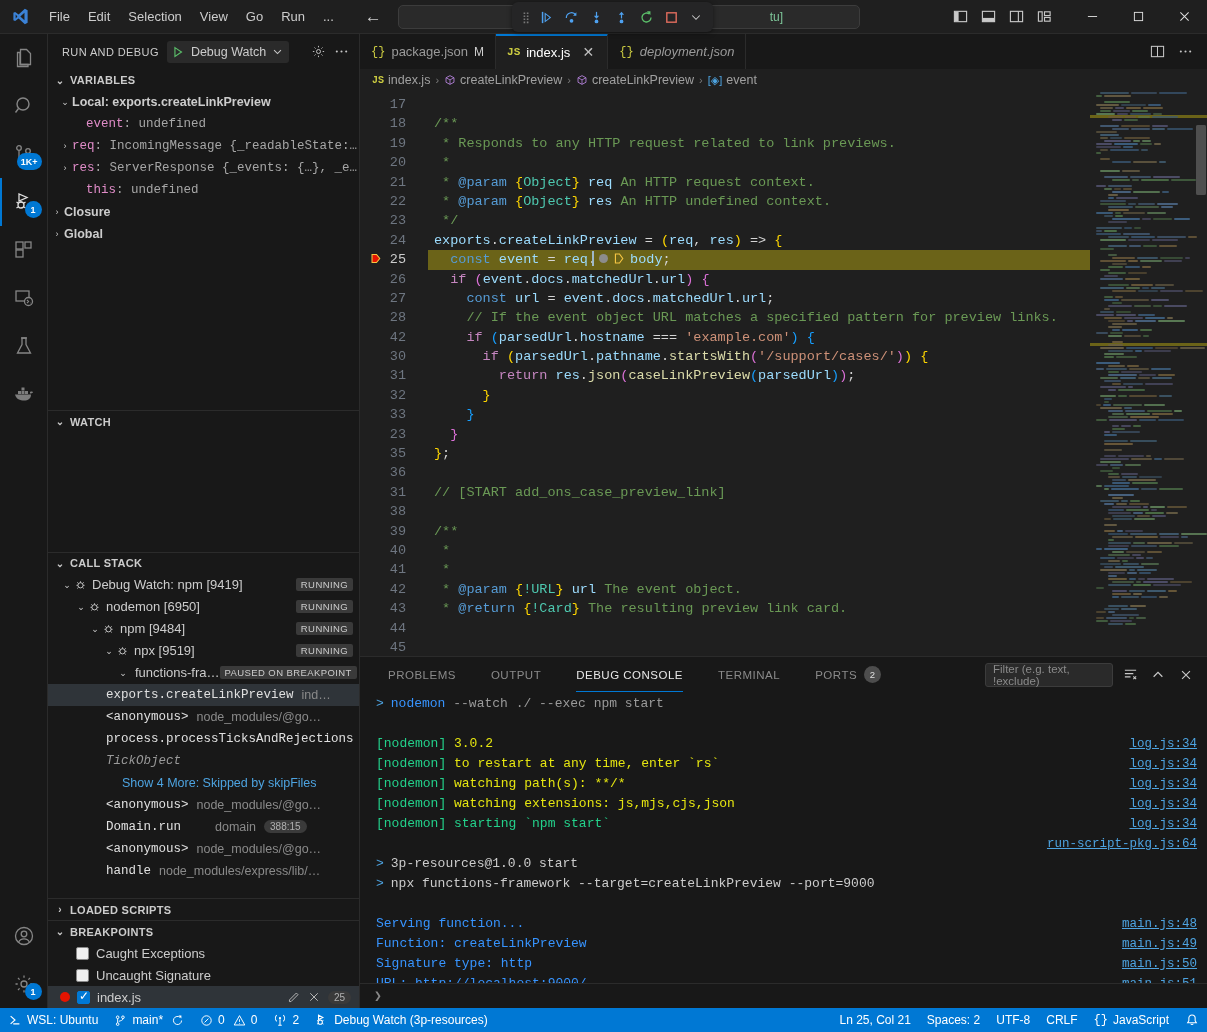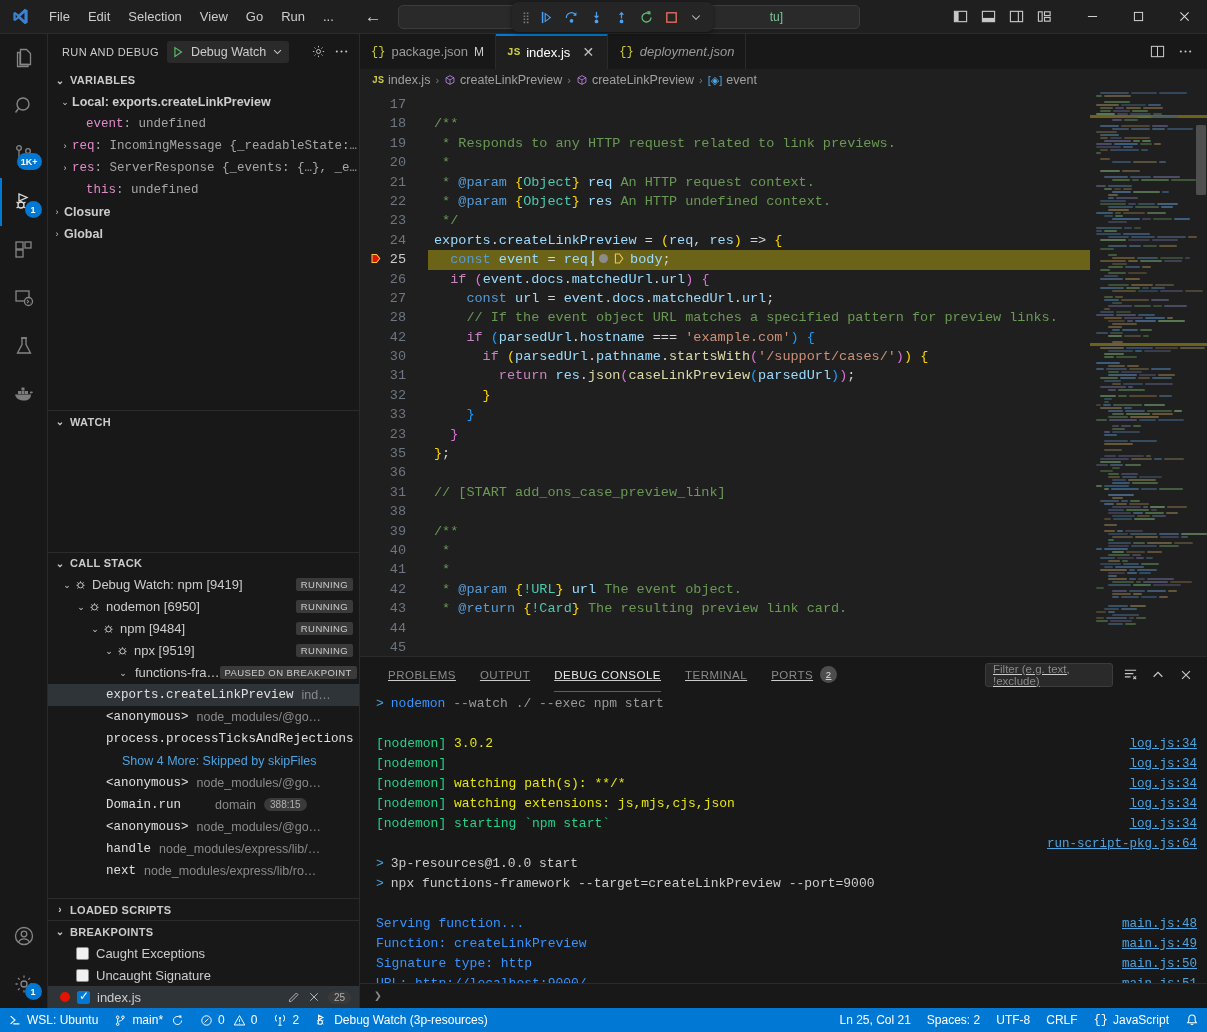--- a/index.html
+++ b/index.html
@@ -167,21 +167,21 @@
   
   .t-cmt{color:#6A9955;} .t-kw{color:#569CD6;} .t-ctl{color:#C586C0;}
   .t-str{color:#CE9178;} .t-fn{color:#DCDCAA;} .t-var{color:#9CDCFE;}
   .t-typ{color:#4EC9B0;} .t-pln{color:#d4d4d4;}
   .t-jsd{color:#569CD6;} .t-y{color:#FFD700;}
   .t-p1{color:#FFD700;} .t-p2{color:#DA70D6;} .t-p3{color:#179FFF;}
 
   
   .panel { height:352px; flex:0 0 352px; background:#181818; display:flex; flex-direction:column;
            border-top:1px solid #2b2b2b; min-height:0;}
-  .panel-tabs { height:35px; flex:0 0 35px; display:flex; align-items:center; padding-left:16px; gap:0;text-decoration:underline;}
+  .panel-tabs { height:35px; flex:0 0 35px; display:flex; align-items:center; padding-left:16px; gap:11px;}
   .ptab { font-size:11.5px; letter-spacing:.5px; text-transform:uppercase; color:#8a8a8a;
           padding: 0 12px; height:35px; display:flex; align-items:center; cursor:pointer; position:relative; gap:7px;}
   .ptab.active { color:#e7e7e7; }
   .ptab.active::after{content:'';position:absolute;left:12px;right:12px;bottom:0;height:1px;background:#0078d4;}
   .pbadge{background:#4d4d4d;color:#e0e0e0;border-radius:9px;font-size:9.5px;min-width:17px;height:17px;
           display:flex;align-items:center;justify-content:center;padding:0 4px;}
   .panel-right { margin-left:auto; display:flex; align-items:center; gap:6px; padding-right:10px;}
   .filterbox{width:128px;height:24px;background:#2a2a2a;border:1px solid #3c3c3c;border-radius:3px;
              display:flex;align-items:center;padding:0 7px;font-size:11.5px;color:#8a8a8a;}
   .pr-ico{width:22px;height:22px;display:flex;align-items:center;justify-content:center;border-radius:3px;}
@@ -542,43 +542,42 @@
             <span class="fname">exports.createLinkPreview</span>
             <span class="fpath">ind…</span>
           </div>
           <div class="csrow" style="padding-left:58px;">
             <span class="fname">&lt;anonymous&gt;</span>
             <span class="fpath">node_modules/@go…</span>
           </div>
           <div class="csrow" style="padding-left:58px;">
             <span class="fname">process.processTicksAndRejections</span>
           </div>
+          <div class="csrow" style="padding-left:58px;">
+            <span class="fitalic">TickObject</span>
+          </div>
           <div class="csrow" style="padding-left:74px;">
             <span class="flink">Show 4 More: Skipped by skipFiles</span>
           </div>
           <div class="csrow" style="padding-left:58px;">
             <span class="fname">&lt;anonymous&gt;</span>
             <span class="fpath">node_modules/@go…</span>
           </div>
           <div class="csrow" style="padding-left:58px;">
             <span class="fname">Domain.run</span>
             <span class="fpath" style="margin-left:34px;">domain</span>
             <span class="linepill">388:15</span>
           </div>
           <div class="csrow" style="padding-left:58px;">
             <span class="fname">&lt;anonymous&gt;</span>
             <span class="fpath">node_modules/@go…</span>
           </div>
           <div class="csrow" style="padding-left:58px;">
             <span class="fname">handle</span>
             <span class="fpath">node_modules/express/lib/…</span>
-          </div>
-          <div class="csrow" style="padding-left:58px;">
-            <span class="fname">next</span>
-            <span class="fpath">node_modules/express/lib/ro…</span>
           </div>
         </div>
       </div>
 
       <div class="sec-head">
         <span class="chev">›</span>
         <span>LOADED SCRIPTS</span>
       </div>
 
       <div class="sec-head">
@@ -1504,21 +1503,21 @@
               <svg width="14" height="14" viewBox="0 0 16 16">
                   <path stroke="#c8c8c8" stroke-width="1.3" d="m3.5 3.5 9 9m0-9-9 9"></path>
                 </svg>
             </div>
           </div>
         </div>
         <div class="console" id="console">
             <div class="crow"><span class="c-arrow">&gt;</span><span class="c-blue">nodemon</span><span class="c-gray"> --watch ./ --exec npm start</span></div>
             <div class="crow"></div>
             <div class="crow"><span class="c-green">[nodemon] </span><span class="c-yellow">3.0.2</span><span class="src">log.js:34</span></div>
-            <div class="crow"><span class="c-green">[nodemon] </span><span class="src">log.js:34</span></div>
+            <div class="crow"><span class="c-green">[nodemon] </span><span class="c-yellow">to restart at any time, enter `rs`</span><span class="src">log.js:34</span></div>
             <div class="crow"><span class="c-green">[nodemon] </span><span class="c-yellow">watching path(s): **/*</span><span class="src">log.js:34</span></div>
             <div class="crow"><span class="c-green">[nodemon] </span><span class="c-yellow">watching extensions: js,mjs,cjs,json</span><span class="src">log.js:34</span></div>
             <div class="crow"><span class="c-green">[nodemon] starting `npm start`</span><span class="src">log.js:34</span></div>
             <div class="crow"><span class="src">run-script-pkg.js:64</span></div>
             <div class="crow"><span class="c-arrow">&gt;</span><span class="c-white">3p-resources@1.0.0 start</span></div>
             <div class="crow"><span class="c-arrow">&gt;</span><span class="c-white">npx functions-framework --target=createLinkPreview --port=9000</span></div>
             <div class="crow"></div>
             <div class="crow"><span class="c-blue">Serving function...</span><span class="src">main.js:48</span></div>
             <div class="crow"><span class="c-blue">Function: createLinkPreview</span><span class="src">main.js:49</span></div>
             <div class="crow"><span class="c-blue">Signature type: http</span><span class="src">main.js:50</span></div>

